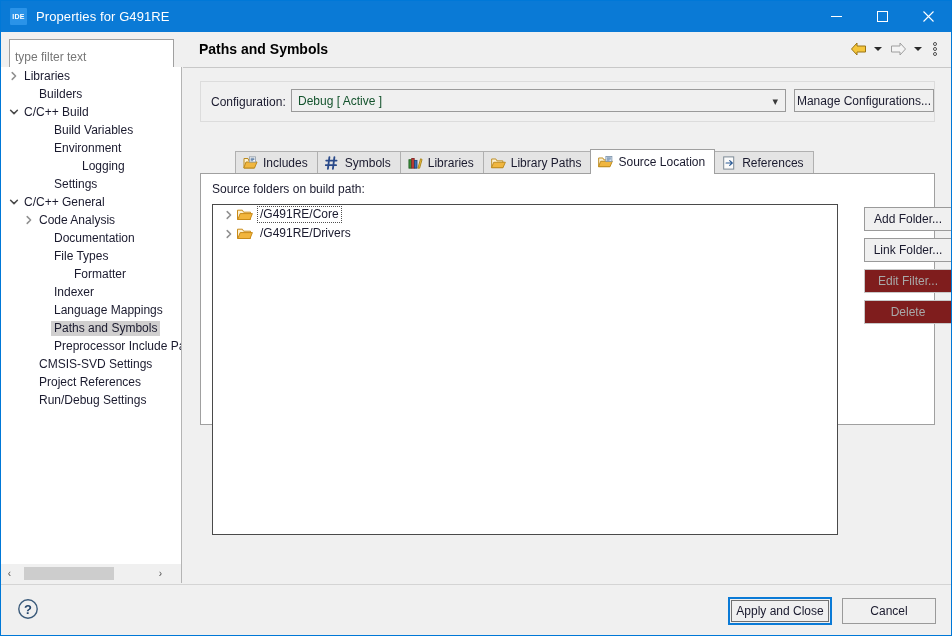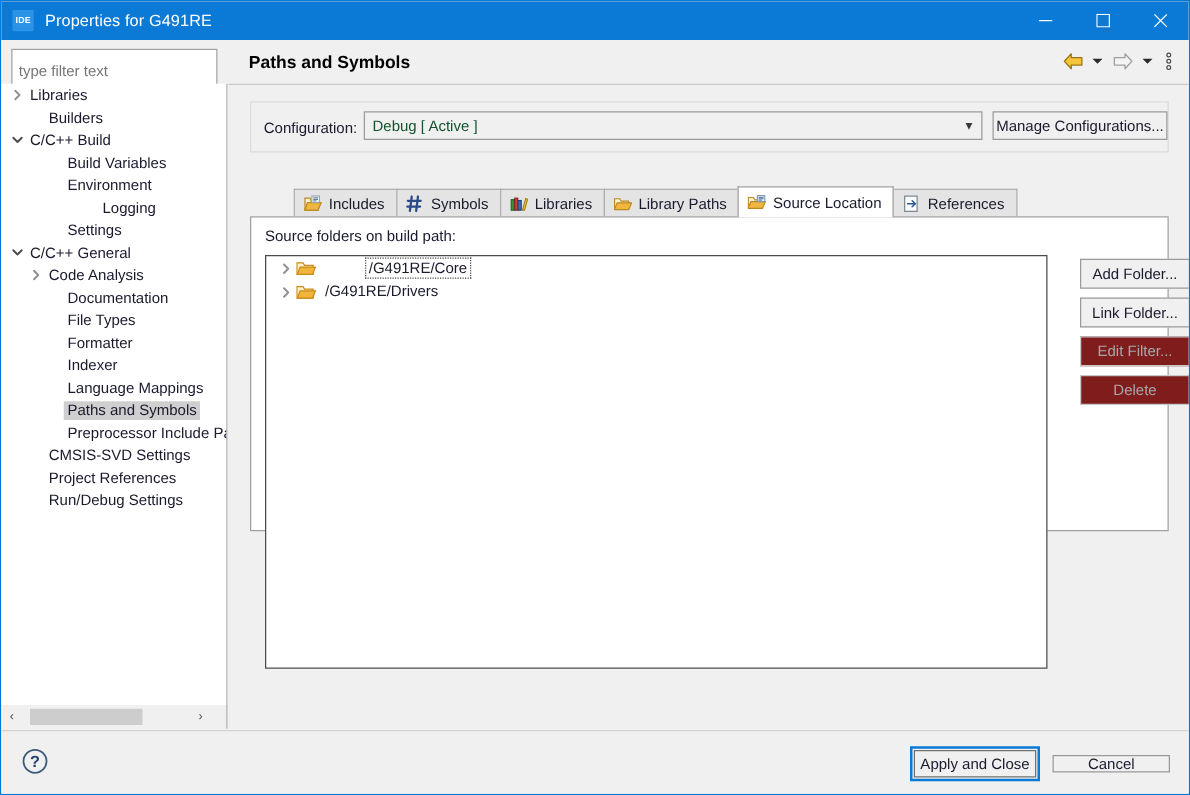--- a/index.html
+++ b/index.html
@@ -269,21 +269,20 @@
     display: flex; align-items: center; justify-content: center;
     color: #a0a0a0; font-size: 9px;
   }
   .src-name {
     padding: 0 3px;
     line-height: 15px;
   }
   .src-row.focused .src-name {
     border: 1px dotted #505050;
     padding: 0 2px;
-    margin-left: 35px;
   }
   .folder-ico { width: 16px; height: 13px; margin-right: 4px; display: block; }
 
   
   #side-buttons {
     position: absolute; left: 663px; top: 33px;
     display: flex; flex-direction: column; gap: 7px;
   }
   .side-btn {
     width: 88px; height: 24px;
@@ -338,21 +337,21 @@
   }
   #apply-and-close-button {
     width: 98px; height: 22px;
     border: 1px solid #707070;
     background: #f0f0f0;
     display: flex; align-items: center; justify-content: center;
     font-size: 12px; color: #1a1a2e;
     font-family: "Liberation Sans", sans-serif;
   }
   #cancel-button {
-    width: 94px; height: 14px;
+    width: 94px; height: 26px;
     border: 1px solid #9a9a9a;
     background: #f0f0f0;
     display: flex; align-items: center; justify-content: center;
     font-size: 12px; color: #1a1a2e;
     font-family: "Liberation Sans", sans-serif;
   }
 </style>
 </head>
 <body>
 
@@ -440,21 +439,21 @@
             <span class="tree-label">Code Analysis</span>
           </div>
           <div class="tree-item" style="padding-left: 36px;">
             <span class="twisty none"></span>
             <span class="tree-label">Documentation</span>
           </div>
           <div class="tree-item" style="padding-left: 36px;">
             <span class="twisty none"></span>
             <span class="tree-label">File Types</span>
           </div>
-          <div class="tree-item" style="padding-left: 36px;">
+          <div class="tree-item" style="padding-left: 56px;">
             <span class="twisty none"></span>
             <span class="tree-label">Formatter</span>
           </div>
           <div class="tree-item" style="padding-left: 36px;">
             <span class="twisty none"></span>
             <span class="tree-label">Indexer</span>
           </div>
           <div class="tree-item" style="padding-left: 36px;">
             <span class="twisty none"></span>
             <span class="tree-label">Language Mappings</span>

